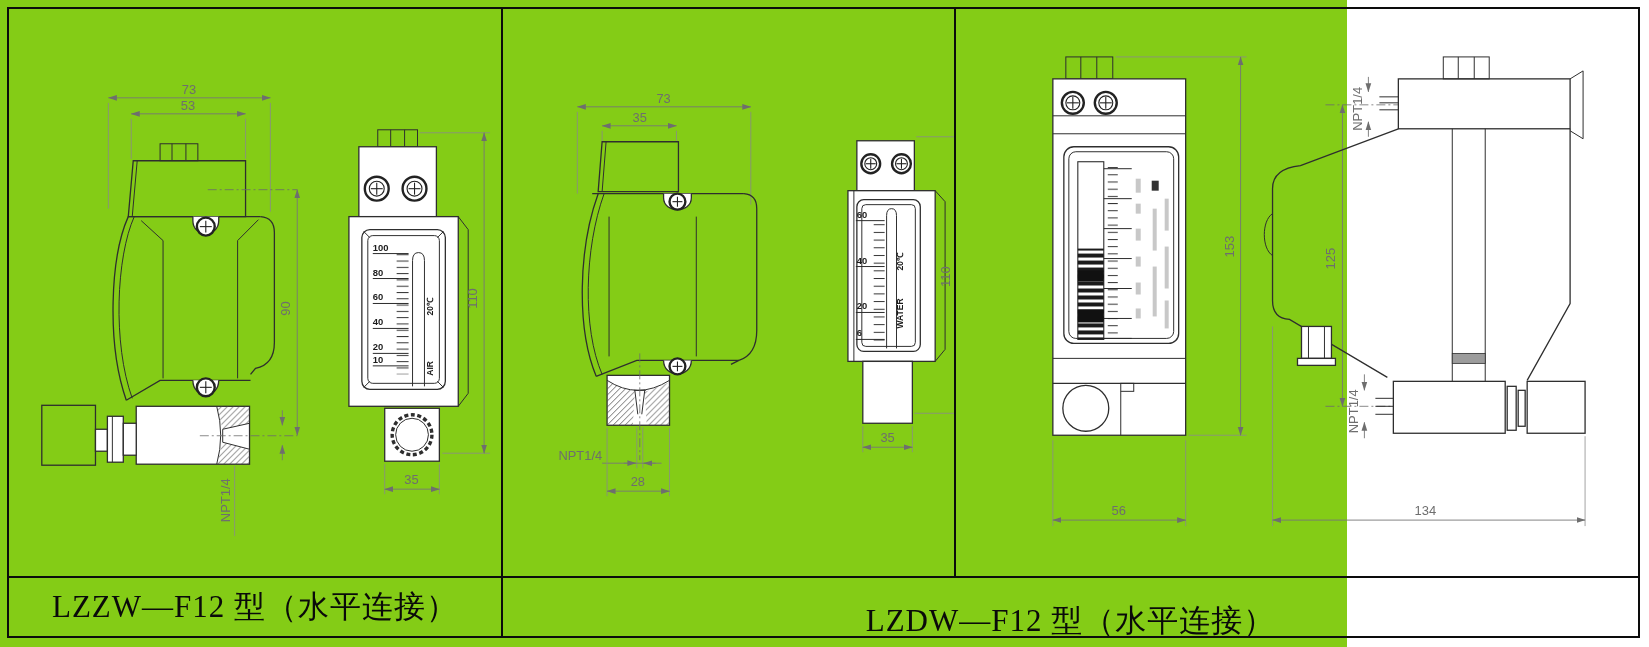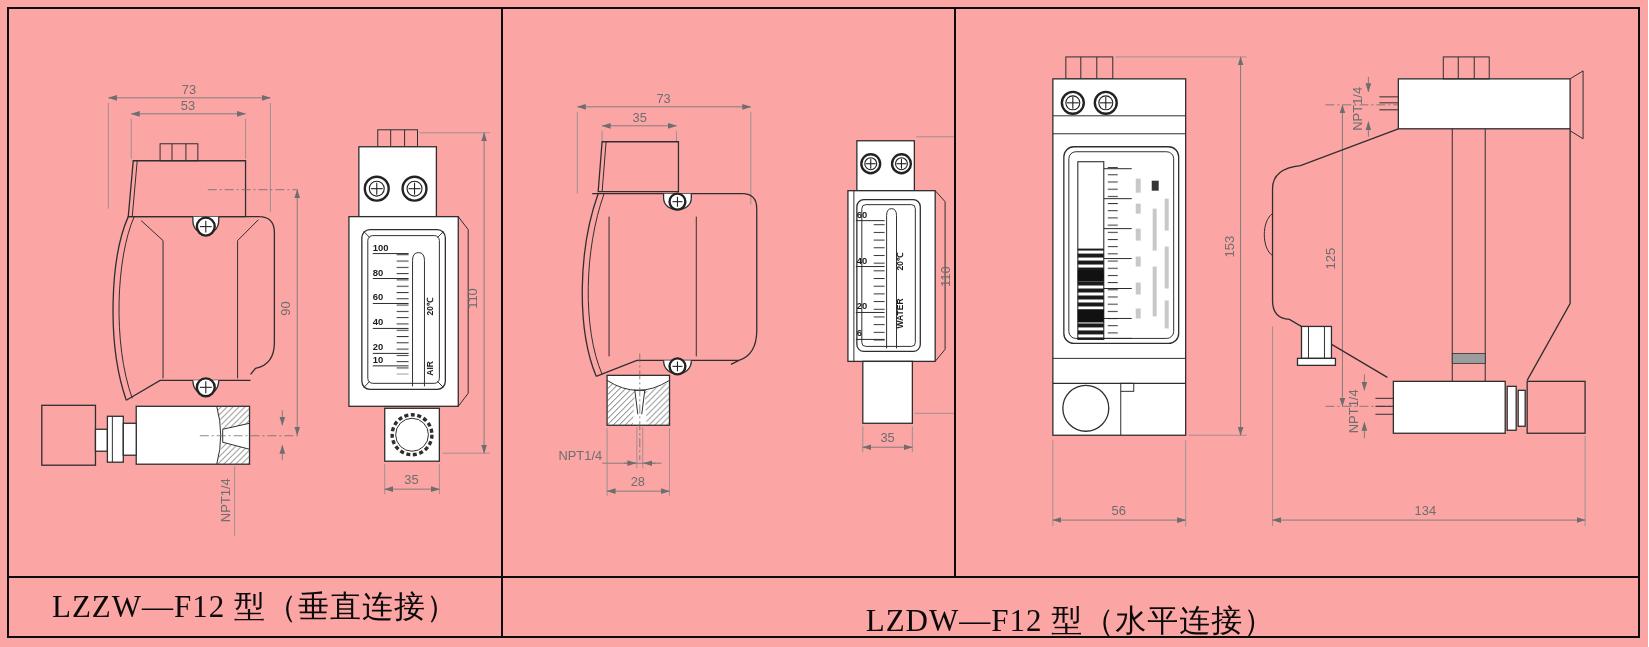--- a/index.html
+++ b/index.html
@@ -1,16 +1,16 @@
 <!DOCTYPE html>
 <html><head>
 <meta charset="utf-8">
 <style>
   html,body{margin:0;padding:0;background:#fff;}
-  .stage{position:relative;width:1648px;height:647px;background:#fca5a5;font-family:"Liberation Sans",sans-serif;}
+  .stage{position:relative;width:1347px;height:647px;background:#84cc16;font-family:"Liberation Sans",sans-serif;}
   .sheet{position:absolute;left:7px;top:7px;width:1633px;height:631px;border:2.5px solid #0c0c0c;display:flex;flex-direction:column;box-sizing:border-box;}
   .draw-row{flex:1;display:flex;min-height:0;}
   .col{position:relative;box-sizing:border-box;}
   .col1{width:494px;border-right:2.5px solid #0c0c0c;}
   .col2{width:453px;border-right:2.5px solid #0c0c0c;}
   .col3{flex:1;}
   .col svg{display:block;width:100%;height:100%;}
   .cap-row{display:flex;height:60px;border-top:2.5px solid #0c0c0c;box-sizing:border-box;}
   .cap{box-sizing:border-box;display:flex;align-items:center;justify-content:center;
        font-family:"Liberation Serif","DejaVu Serif",serif;font-size:31px;color:#0a0a0a;letter-spacing:1px;}
@@ -455,17 +455,17 @@
         <line class="ext" x1="317" y1="318" x2="317" y2="518"></line>
               <line class="ext" x1="630" y1="428" x2="630" y2="518"></line>
         <line class="dim" x1="317" y1="512" x2="630" y2="512" marker-start="url(#p3a)" marker-end="url(#p3a)"></line>
         <text class="dtxt" x="470" y="507" text-anchor="middle">134</text>
       </g>
     </svg>
    </div>
   </div>
 
   <div class="cap-row">
-    <div class="cap cap1">LZZW—F12 型（垂直连接）</div>
+    <div class="cap cap1">LZZW—F12 型（水平连接）</div>
     <div class="cap cap3">LZDW—F12 型（水平连接）</div>
   </div>
  </div>
 </div>
 
 </body></html>

